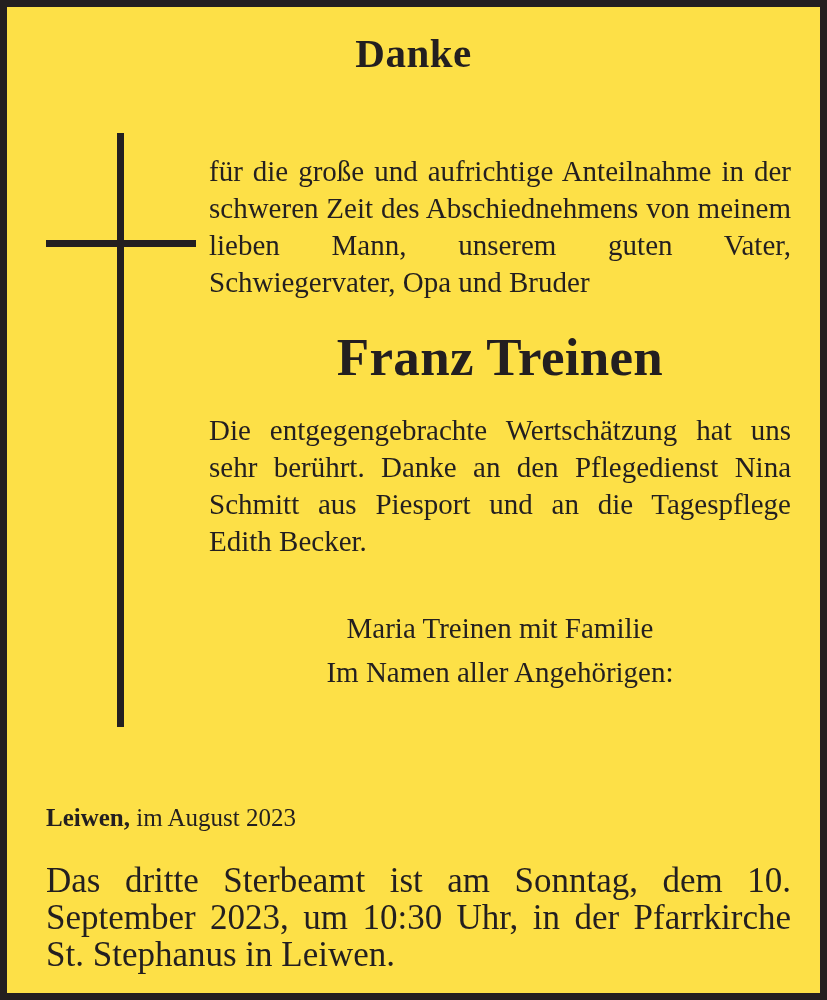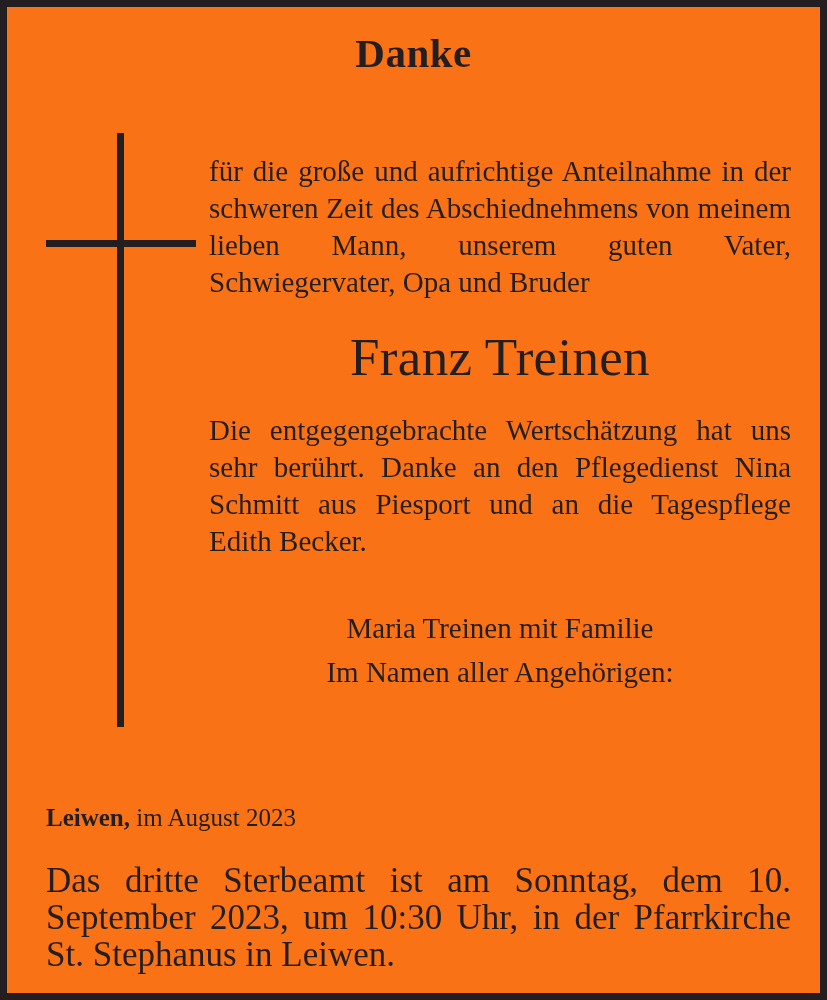--- a/index.html
+++ b/index.html
@@ -6,21 +6,21 @@
   html, body {
     margin: 0;
     padding: 0;
     background: #ffffff;
   }
   .notice {
     position: relative;
     width: 827px;
     height: 1000px;
     box-sizing: border-box;
-    background: #f97316;
+    background: #fde047;
     border: 7px solid #231f20;
     font-family: "Liberation Serif", "DejaVu Serif", serif;
     color: #231f20;
     overflow: hidden;
   }
 
   
   .title {
     position: absolute;
     left: 0;
@@ -74,21 +74,21 @@
     hyphens: manual;
     margin: 0;
   }
   .para-intro {
     margin-bottom: 0;
   }
 
   .deceased-name {
     text-align: center;
     font-size: 53px;
-    font-weight: normal;
+    font-weight: bold;
     line-height: 1.1;
     margin: 27px 0 26px 0;
     letter-spacing: 0.3px;
   }
 
   .para-thanks {
     margin-bottom: 0;
   }
 
   .closing {

